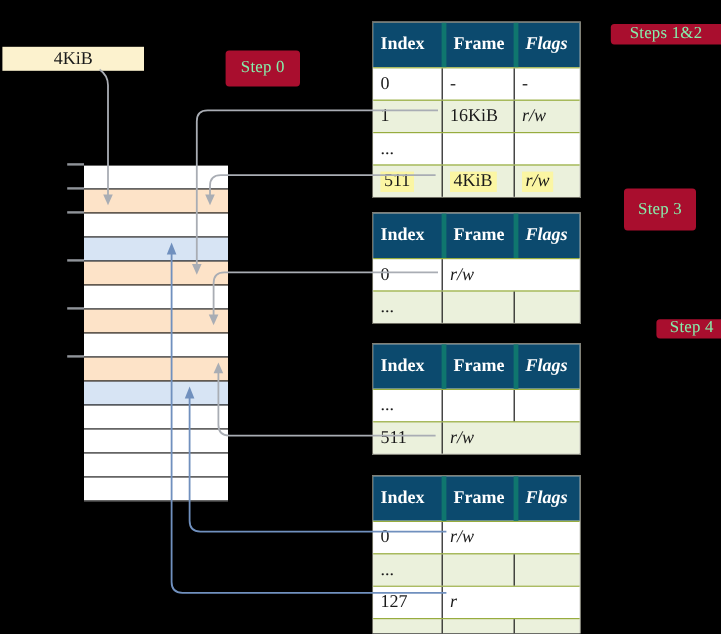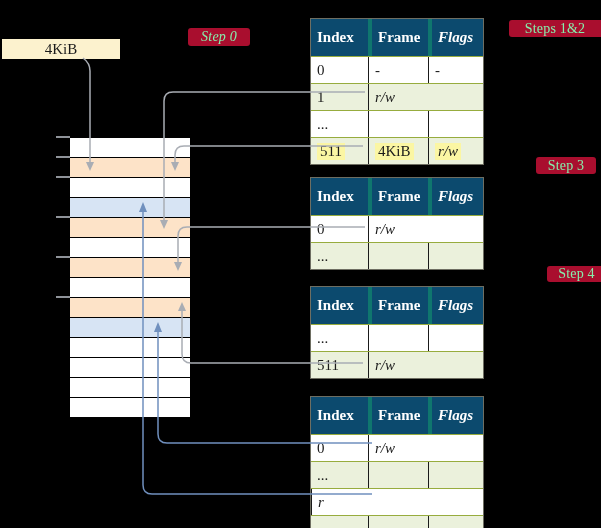--- a/index.html
+++ b/index.html
@@ -15,24 +15,24 @@
     position: absolute; left: 2px; top: 39px; width: 118px; height: 20px;
     background: #FCF2CE; color: #1a1a1a; font-size: 15px;
     display: flex; align-items: center; justify-content: center;
   }
   
   .badge {
     position: absolute; background: #A90E2E; color: #86efac; font-size: 14px;
     display: flex; align-items: center; justify-content: center;
     border-radius: 3px; letter-spacing: .2px;
   }
-  #badge-step0   { left: 188px; top: 28px;  width: 62px; height: 18px; font-style: italic; }
+  #badge-step0   { left: 188px; top: 42px;  width: 62px; height: 30px; }
   #badge-steps12 { left: 509px; top: 20px;  width: 92px; height: 17px;
                    border-top-right-radius: 0; border-bottom-right-radius: 0; }
-  #badge-step3   { left: 536px; top: 157px; width: 60px; height: 17px; justify-content: center; }
+  #badge-step3   { left: 520px; top: 157px; width: 60px; height: 35px; justify-content: center; }
   #badge-step4   { left: 515px; top: 266px; width: 59px; height: 16px; margin-left: 32px; }
   
   .memcol {
     position: absolute; left: 70px; top: 137px; width: 120px;
     border-top: 1px solid #000;
   }
   .memrow { height: 19px; border-bottom: 1px solid #000; }
   .m-white  { background: #ffffff; }
   .m-orange { background: #FDE3C8; }
   .m-blue   { background: #D7E4F4; }
@@ -126,20 +126,23 @@
           <span>-</span>
         </div>
       <div class="cell c-flags">
           <span>-</span>
         </div>
     </div>
     <div class="pt-row r-green">
       <div class="cell c-index">
           <span>1</span>
         </div>
+      <div class="cell c-frame">
+          <span>16KiB</span>
+        </div>
       <div class="cell c-flags">
           <span>r/w</span>
         </div>
     </div>
     <div class="pt-row r-white">
       <div class="cell c-index">
           <span>...</span>
         </div>
       <div class="cell c-frame">
           <span></span>
@@ -234,20 +237,23 @@
           <span>...</span>
         </div>
       <div class="cell c-frame">
           <span></span>
         </div>
       <div class="cell c-flags">
           <span></span>
         </div>
     </div>
     <div class="pt-row r-white">
+      <div class="cell c-index">
+          <span>127</span>
+        </div>
       <div class="cell c-flags">
           <span>r</span>
         </div>
     </div>
     <div class="pt-row r-green">
       <div class="cell c-index">
           <span>...</span>
         </div>
       <div class="cell c-frame">
           <span></span>

